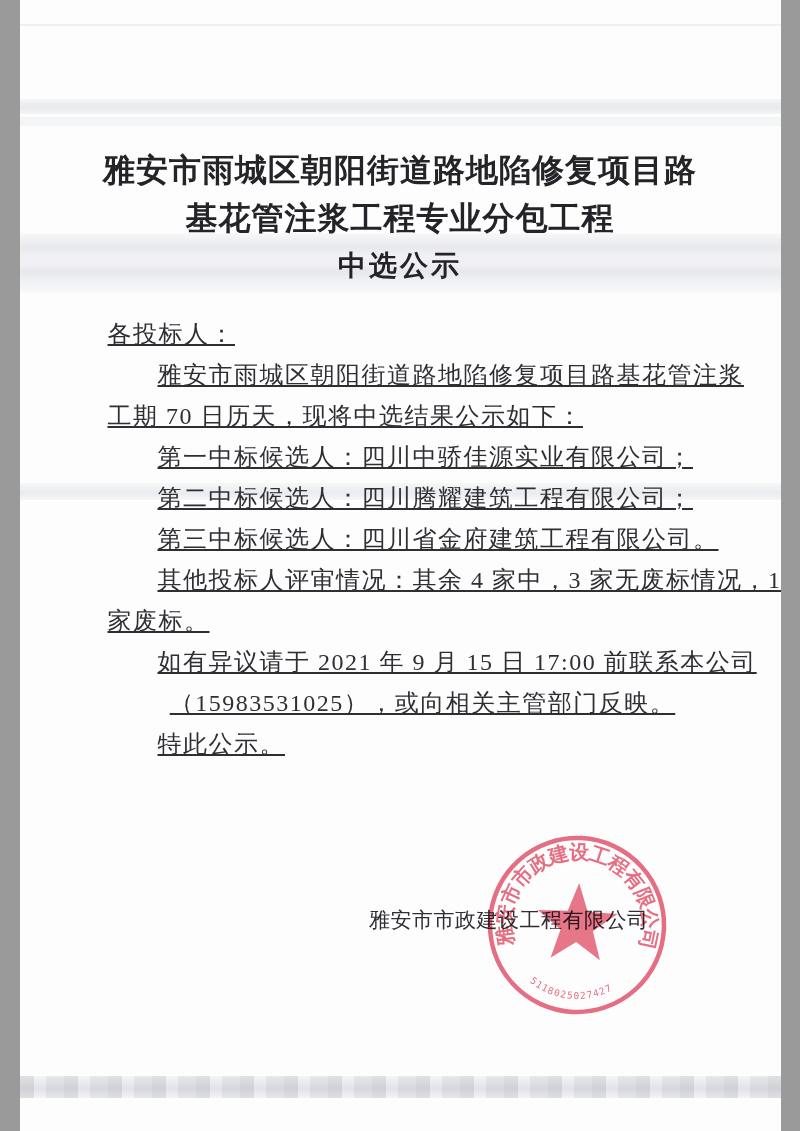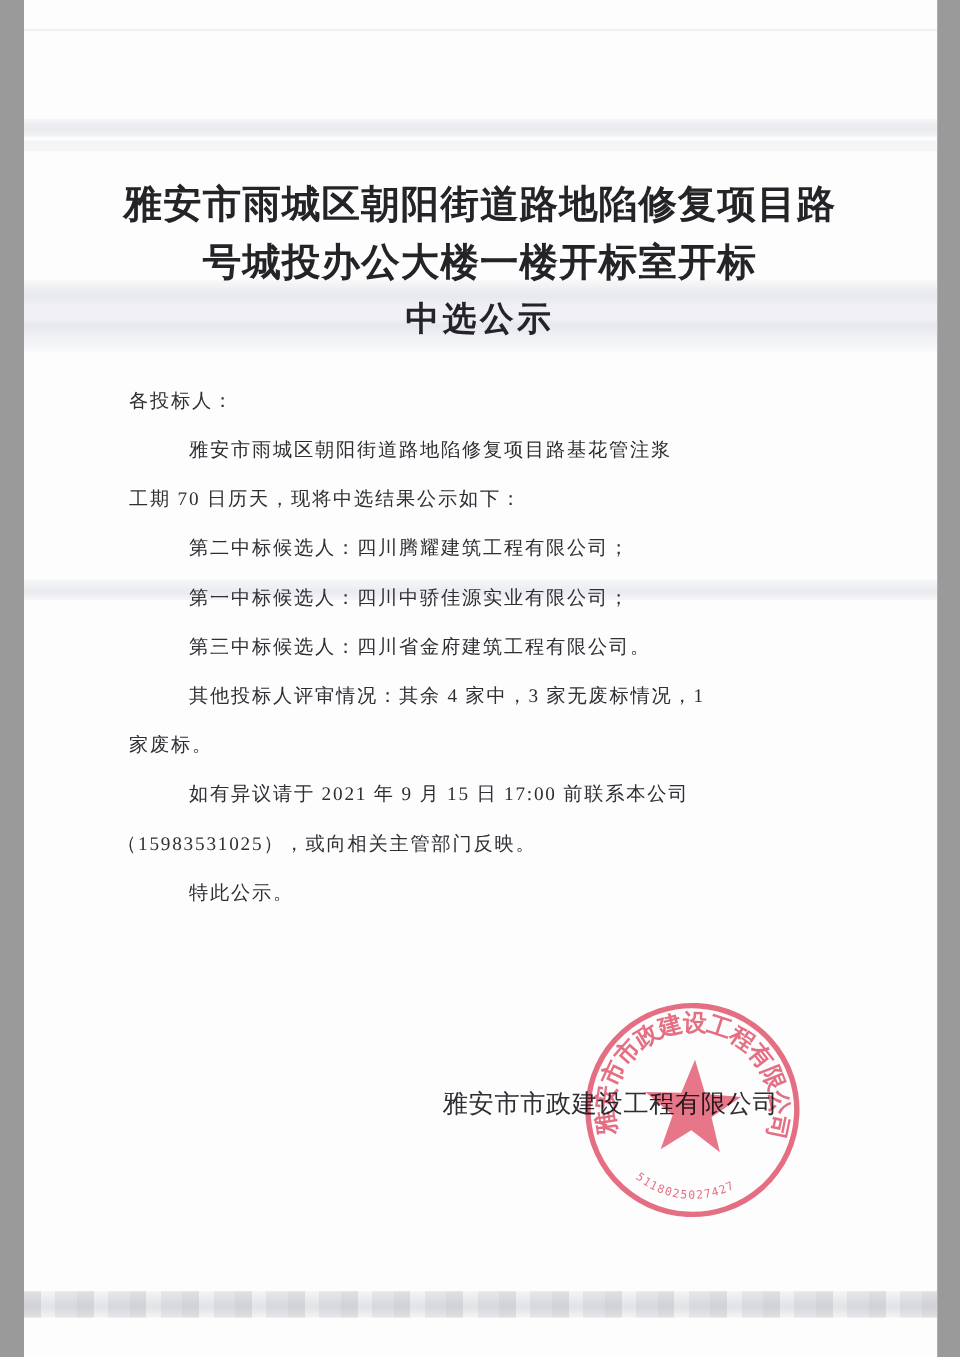--- a/index.html
+++ b/index.html
@@ -28,23 +28,23 @@
   
   .title-block{
     position:absolute;top:146px;left:0;width:100%;text-align:center;z-index:2;
     font-family:"Liberation Sans","DejaVu Sans",sans-serif;font-weight:700;color:#242428;
   }
   .title-line{font-size:32px;line-height:48px;letter-spacing:1px;white-space:nowrap;}
   .title-line.sub{font-size:28px;letter-spacing:3px;}
 
   
   .body-block{position:absolute;top:314px;left:88px;width:640px;z-index:2;}
-  .bline{font-size:16px;line-height:41px;height:41px;letter-spacing:1.5px;white-space:nowrap;}
+  .bline{font-size:24px;line-height:41px;height:41px;letter-spacing:1.5px;white-space:nowrap;text-decoration:underline;}
   .bline.indent{padding-left:50px;}
-  .bline.hang{margin-left:-10px;}
+  .bline.hang{margin-left:-10px;text-align:center;}
 
   
   .signature{position:absolute;right:132px;top:905px;text-align:right;z-index:2;}
   .sig-company{font-size:21px;line-height:30px;letter-spacing:.5px;white-space:nowrap;}
   .sig-date{font-size:21px;line-height:30px;margin-top:13px;margin-right:22px;white-space:nowrap;}
 
   
   .seal{
     position:absolute;left:462px;top:830px;width:190px;height:190px;z-index:3;
     mix-blend-mode:multiply;opacity:.9;transform:rotate(3deg);pointer-events:none;
@@ -57,30 +57,30 @@
 
   <div class="band band-top-line"></div>
   <div class="band band-top-a"></div>
   <div class="band band-top-b"></div>
   <div class="band band-title"></div>
   <div class="band band-mid"></div>
   <div class="band band-bottom"></div>
 
   <div class="title-block">
     <div class="title-line">雅安市雨城区朝阳街道路地陷修复项目路</div>
-    <div class="title-line">号城投办公大楼一楼开标室开标</div>
+    <div class="title-line">基花管注浆工程专业分包工程</div>
     <div class="title-line sub">中选公示</div>
   </div>
 
   <div class="body-block">
       <div class="bline">各投标人：</div>
       <div class="bline indent">雅安市雨城区朝阳街道路地陷修复项目路基花管注浆</div>
       <div class="bline">工期 70 日历天，现将中选结果公示如下：</div>
+      <div class="bline indent">第一中标候选人：四川中骄佳源实业有限公司；</div>
       <div class="bline indent">第二中标候选人：四川腾耀建筑工程有限公司；</div>
-      <div class="bline indent">第一中标候选人：四川中骄佳源实业有限公司；</div>
       <div class="bline indent">第三中标候选人：四川省金府建筑工程有限公司。</div>
       <div class="bline indent">其他投标人评审情况：其余 4 家中，3 家无废标情况，1</div>
       <div class="bline">家废标。</div>
       <div class="bline indent">如有异议请于 2021 年 9 月 15 日 17:00 前联系本公司</div>
       <div class="bline hang">（15983531025），或向相关主管部门反映。</div>
       <div class="bline indent">特此公示。</div>
     </div>
 
   <div class="signature">
     <div class="sig-company">雅安市市政建设工程有限公司</div>

